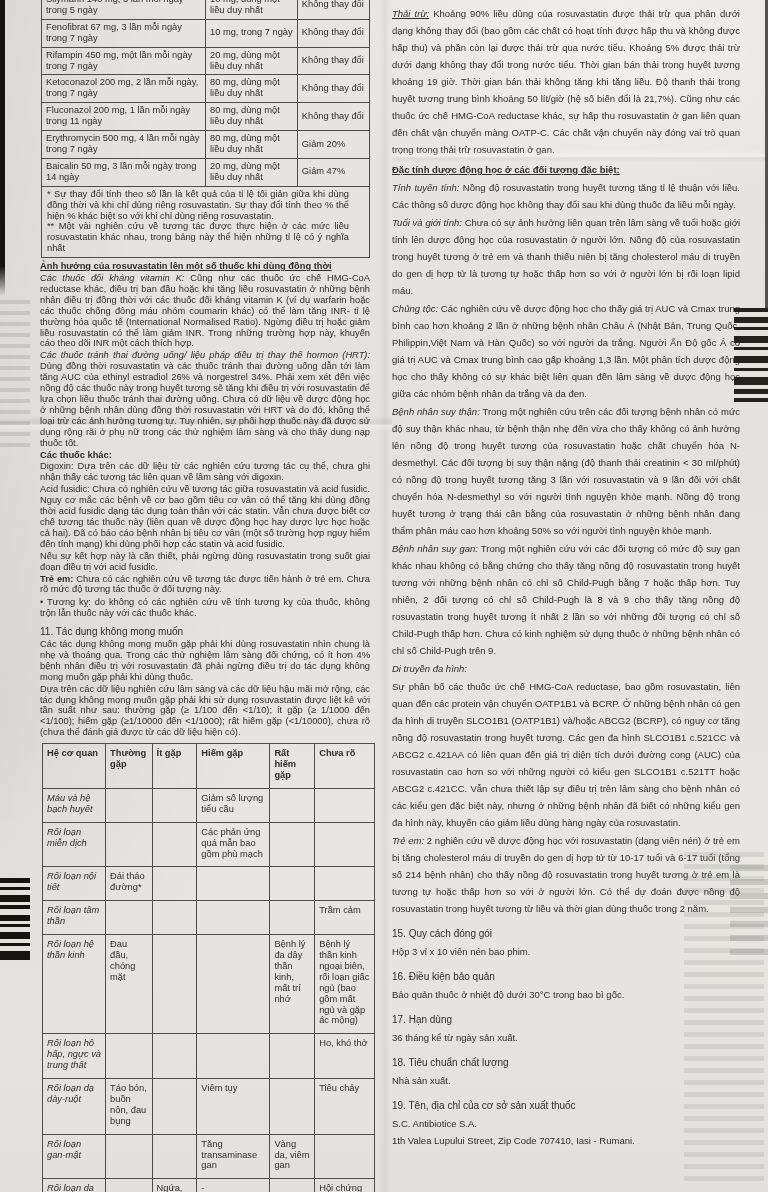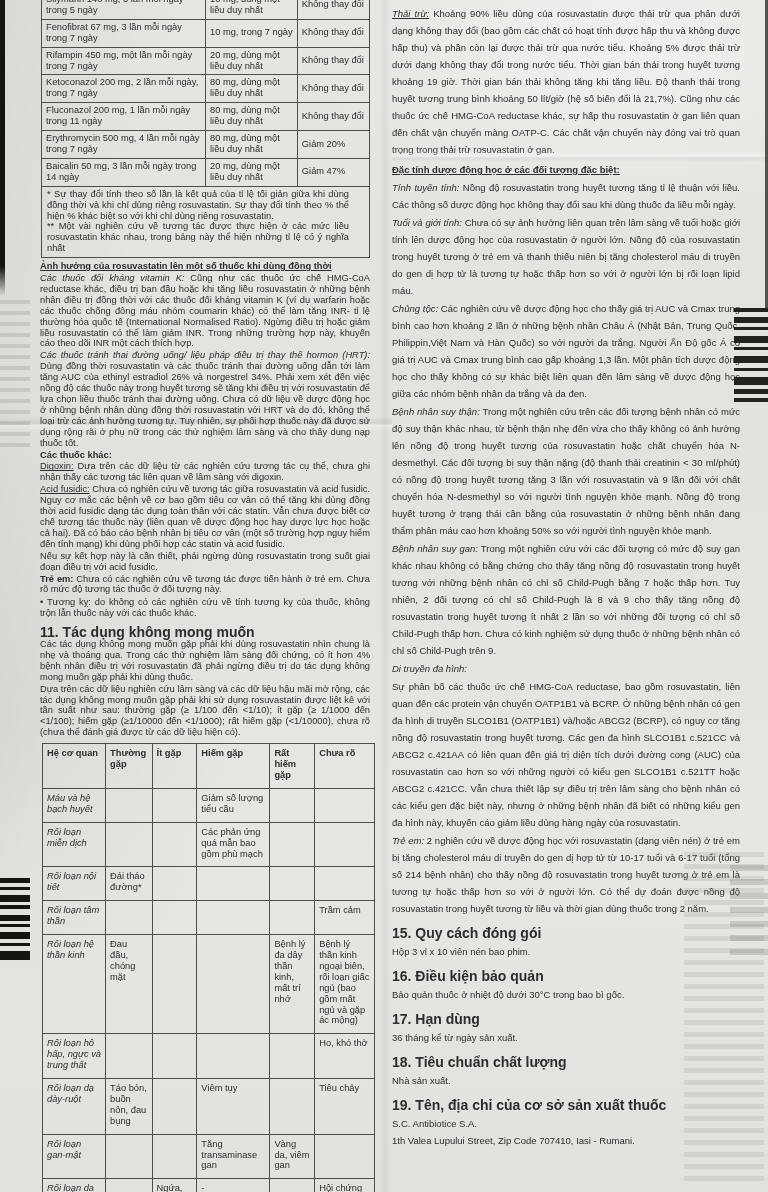--- a/index.html
+++ b/index.html
@@ -14,25 +14,25 @@
     color:#2e2d2b;
   }
   
   .col{position:absolute;top:0;}
   .col-left{left:40px;width:330px;font-size:9.3px;line-height:10.9px;}
   .col-right{left:392px;width:348px;font-size:9.5px;line-height:17px;margin-top:8px;}
   .col-right .flow{margin-top:-3px;}
   .para{margin:0 0 1px 0;text-align:justify;}
   .lead-i{font-style:italic;}
   .lead-iu{font-style:italic;text-decoration:underline;}
-  .lead-u{text-decoration:underline;}
+  .lead-u{}
   .lead-b{font-weight:bold;}
   .lead-bi{font-weight:normal;font-style:italic;}
   .h-underline{font-weight:bold;text-decoration:underline;margin:3px 0 1px 0;}
-  .sec-title{font-weight:bold;margin:8px 0 1px 0;font-size:14px;}
+  .sec-title{font-weight:normal;margin:8px 0 1px 0;font-size:10px;}
   .sec-body{margin:0;}
   .bullet-para{margin:2px 0 3px 0;}
   
   table{border-collapse:collapse;width:100%;}
   .t1{margin-top:-9px;margin-left:1px;width:329px;}
   .t1 td{border:1px solid #4e4d4a;padding:2px 4px 3px 4px;vertical-align:middle;}
   .t1 .c-drug{width:50%;}
   .t1 .c-dose{width:28%;}
   .t1 .c-change{width:22%;}
   .t1 .fnote{padding:2px 20px 3px 5px;}

